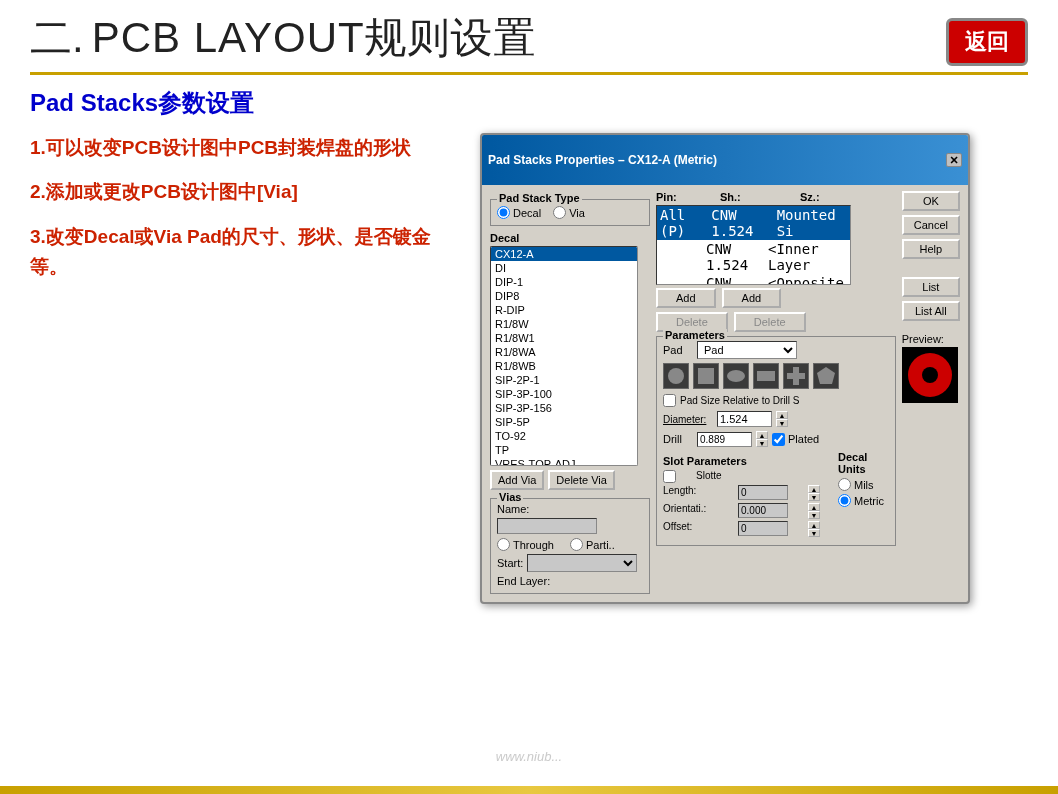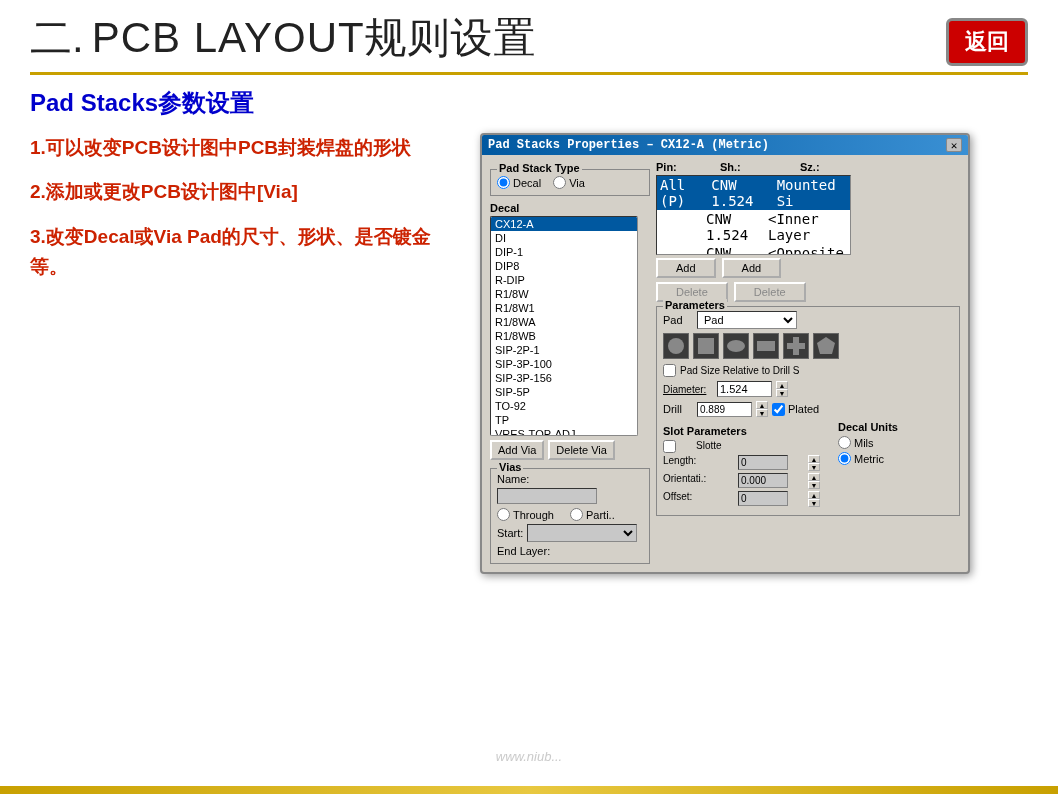--- a/index.html
+++ b/index.html
@@ -93,26 +93,25 @@
       font-size: 11px;
       font-family: "MS Sans Serif", Arial, sans-serif;
       position: relative;
     }
 
     .dialog-titlebar {
       background: linear-gradient(to right, #0058a0, #3a90d4);
       color: #fff;
       font-size: 12px;
       font-weight: bold;
-      padding: 3px 6px;
+      padding: 18px 6px;
       display: flex;
       align-items: center;
       justify-content: space-between;
       border-radius: 2px 2px 0 0;
-      font-family: Liberation Mono, monospace;
     }
 
     .dialog-close-btn {
       background: #c0c0c0;
       border: 1px solid #888;
       color: #000;
       font-weight: bold;
       font-size: 11px;
       width: 16px;
       height: 14px;
@@ -818,20 +817,38 @@
                 </label>
                 <label class="radio-label" style="display:flex; align-items:center; gap:3px; font-size:11px;">
                   <input type="radio" name="decalunits" checked="" style="">
                   <span>Metric</span>
                 </label>
               </div>
             </div>
           </div>
         </div>
 
+        <div class="dialog-right">
+          <button class="win-btn">OK</button>
+          <button class="win-btn">Cancel</button>
+          <button class="win-btn">Help</button>
+          <div style="margin-top:10px;"></div>
+          <button class="win-btn">List</button>
+          <button class="win-btn">List All</button>
+
+          <div class="preview-box" style="margin-top:8px;">
+            <div class="preview-label">Preview:</div>
+            <div class="preview-canvas">
+              <svg width="50" height="50" viewBox="0 0 50 50">
+                <circle cx="25" cy="25" r="22" fill="#c00"></circle>
+                <circle cx="25" cy="25" r="8" fill="#000"></circle>
+              </svg>
+            </div>
+          </div>
+        </div>
 
       </div>
     </div>
   </div>
 
   <div class="watermark">www.niub...</div>
 
   <div class="bottom-border"></div>
 </div>
 

